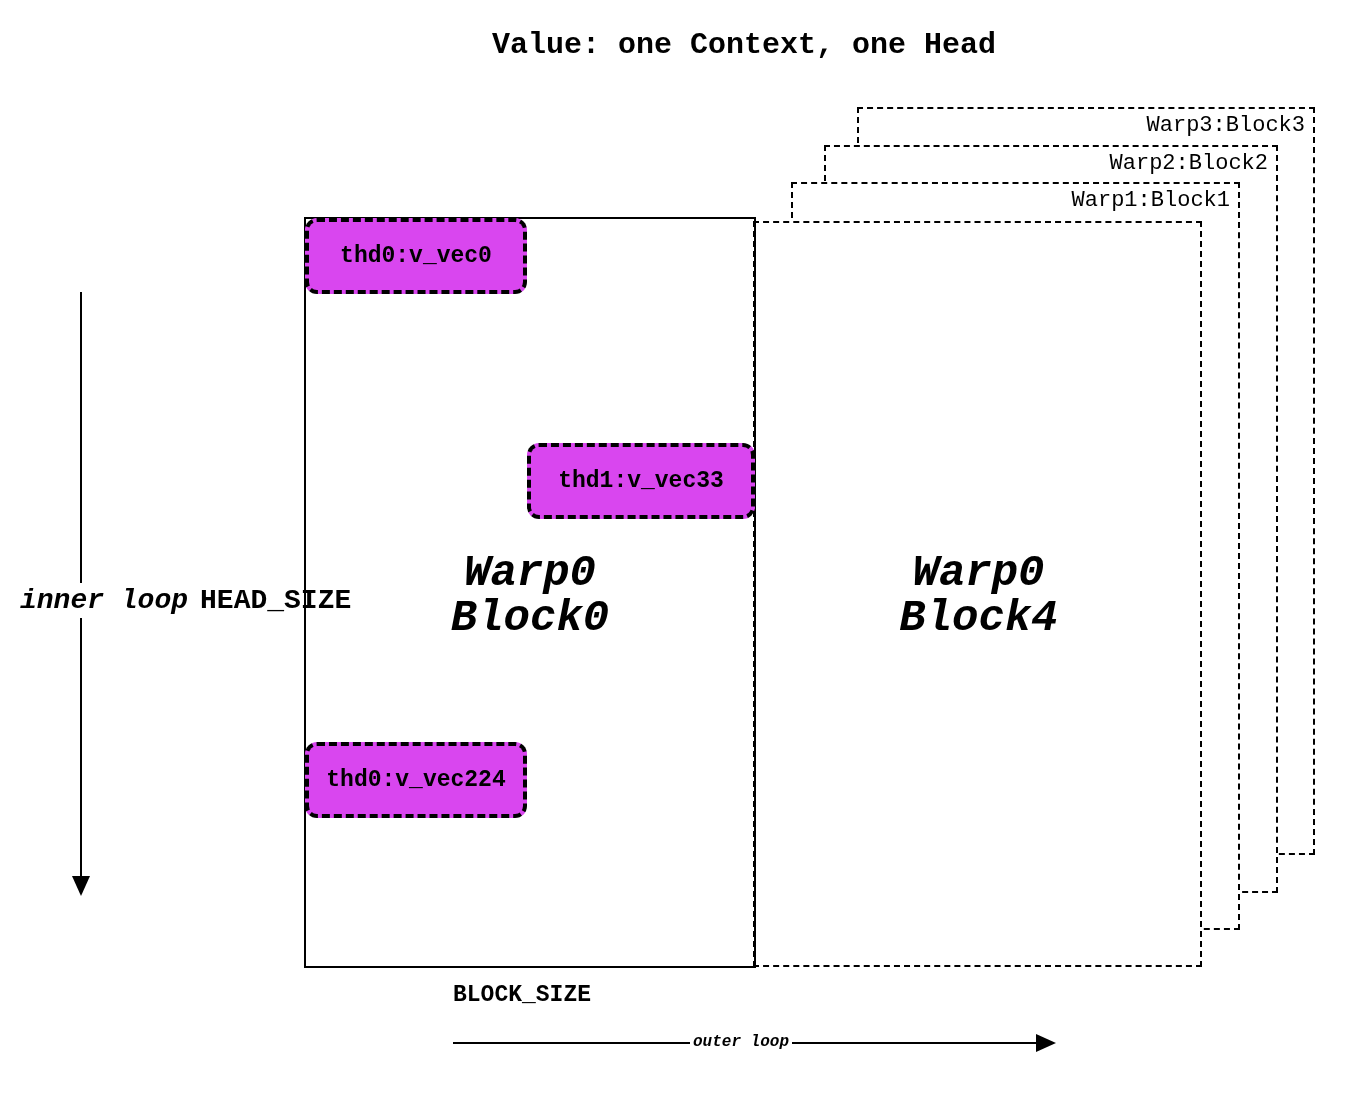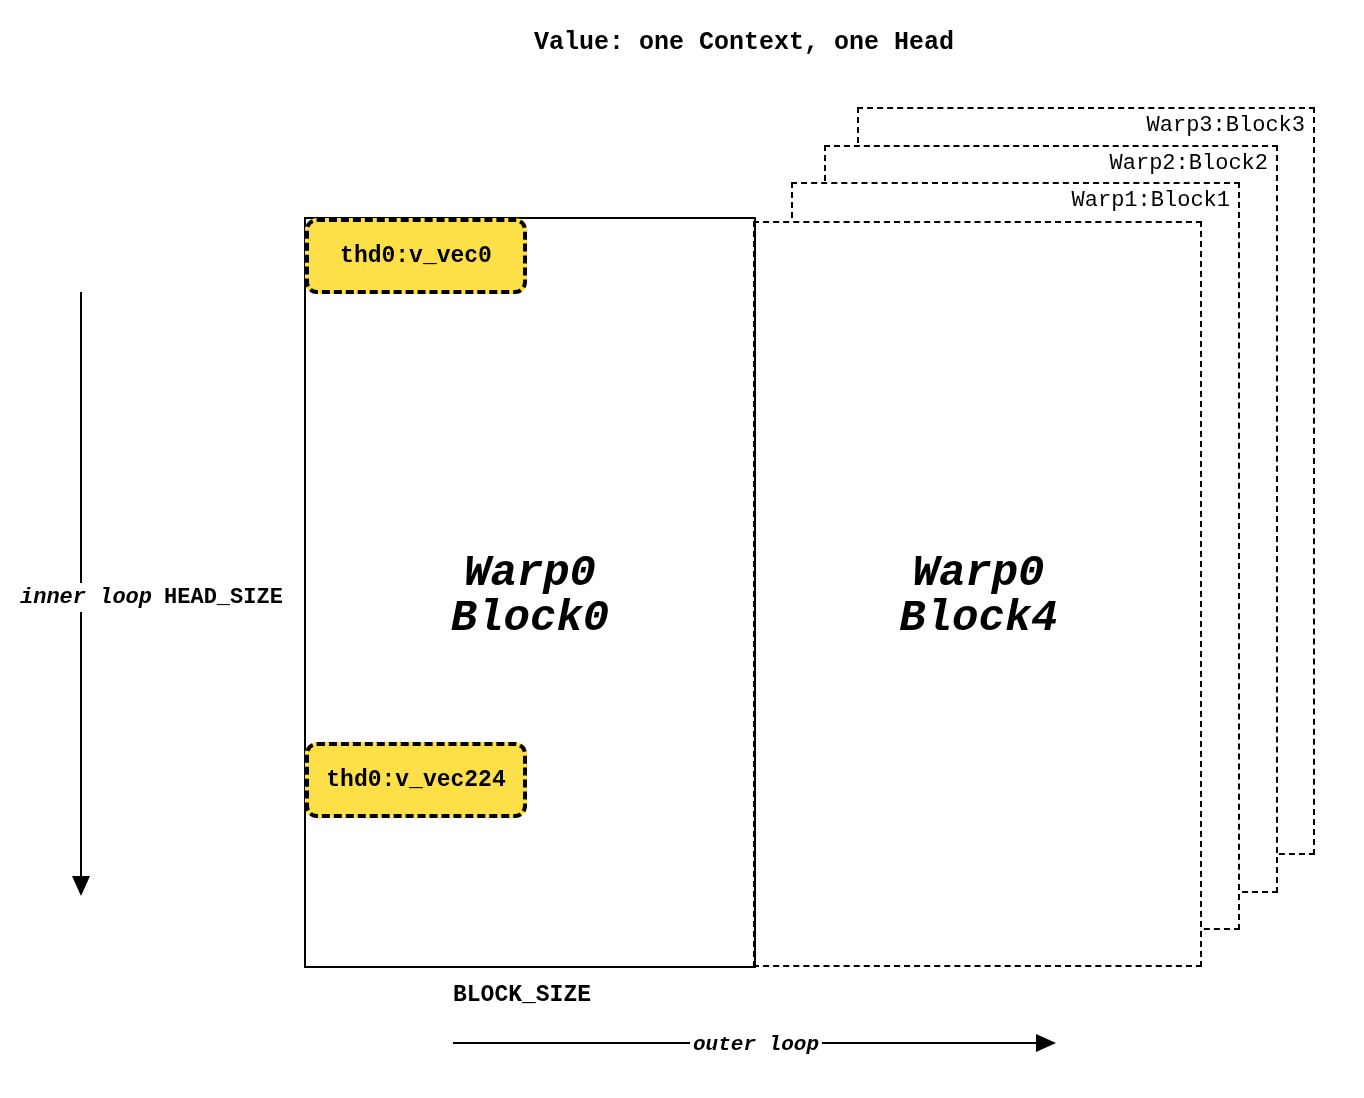--- a/index.html
+++ b/index.html
@@ -10,21 +10,21 @@
     background: #ffffff;
     color: #000000;
     font-family: "Liberation Mono", monospace;
     overflow: hidden;
   }
   .abs { position: absolute; box-sizing: border-box; }
 
   .title {
     left: 444px; top: 28px; width: 600px;
     text-align: center;
-    font-size: 25px; font-weight: bold;
+    font-size: 30px; font-weight: bold;
     white-space: pre;
   }
 
   
   .stack {
     border: 2px dashed #000;
     background: #ffffff;
   }
   .stack .box-label {
     position: absolute;
@@ -53,21 +53,21 @@
     white-space: pre;
     z-index: 25;
   }
   .center-label.block0 { left: 305px; top: 551px; width: 450px; }
   .center-label.block4 { left: 755px; top: 551px; width: 447px; }
 
   
   .cell {
     border: 4px dashed #000;
     border-radius: 12px;
-    background: #fde047;
+    background: #d946ef;
     display: flex; align-items: center; justify-content: center;
     font-size: 23px; font-weight: bold;
     white-space: pre;
     z-index: 30;
   }
   .r1 { top: 218px; } .r2 { top: 443px; } .r3 { top: 742px; }
   .c1 { left: 305px; width: 222px; height: 76px; }
   .c2 { left: 527px; width: 228px; height: 76px; }
 
   
@@ -86,35 +86,35 @@
     border-bottom: 9px solid transparent;
     border-left: 20px solid #000;
     z-index: 5;
   }
 
   
   .left-axis-label {
     left: 16px; top: 583px;
     background: #ffffff;
     padding: 2px 4px;
-    font-size: 22px; font-weight: bold;
+    font-size: 28px; font-weight: bold;
     white-space: pre;
     z-index: 6;
   }
   .left-axis-label .loop { font-style: italic; margin-right: 12px; }
   .block-size-label {
     left: 453px; top: 982px;
     font-size: 23px; font-weight: bold;
     white-space: pre;
   }
   .outer-loop-label {
     left: 690px; top: 1033px;
     background: #ffffff;
     padding: 0 3px;
-    font-size: 21px; font-weight: bold; font-style: italic;
+    font-size: 16px; font-weight: bold; font-style: italic;
     white-space: pre;
     z-index: 6;
   }
 </style>
 </head>
 <body>
 
 <div class="canvas">
 
   <div class="abs title">Value: one Context, one Head</div>
@@ -130,20 +130,21 @@
   </div>
   <div class="abs stack stack-front"></div>
 
   <div class="abs center-label block4"><span>Warp0</span><br><span>Block4</span></div>
 
   <div class="abs main-rect"></div>
 
   <div class="abs center-label block0"><span>Warp0</span><br><span>Block0</span></div>
 
   <div class="abs cell r1 c1">thd0:v_vec0</div>
+  <div class="abs cell r2 c2">thd1:v_vec33</div>
   <div class="abs cell r3 c1">thd0:v_vec224</div>
 
   <div class="abs vline"></div>
   <div class="abs v-arrowhead"></div>
   <div class="abs left-axis-label"><span class="loop">inner loop</span><span>HEAD_SIZE</span></div>
 
   <div class="abs block-size-label">BLOCK_SIZE</div>
   <div class="abs hline"></div>
   <div class="abs h-arrowhead"></div>
   <div class="abs outer-loop-label">outer loop</div>

